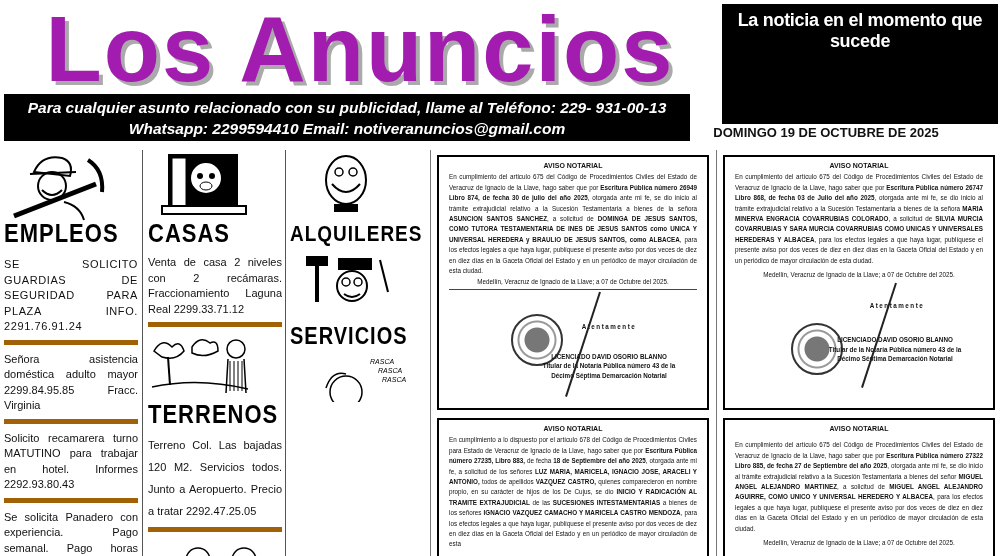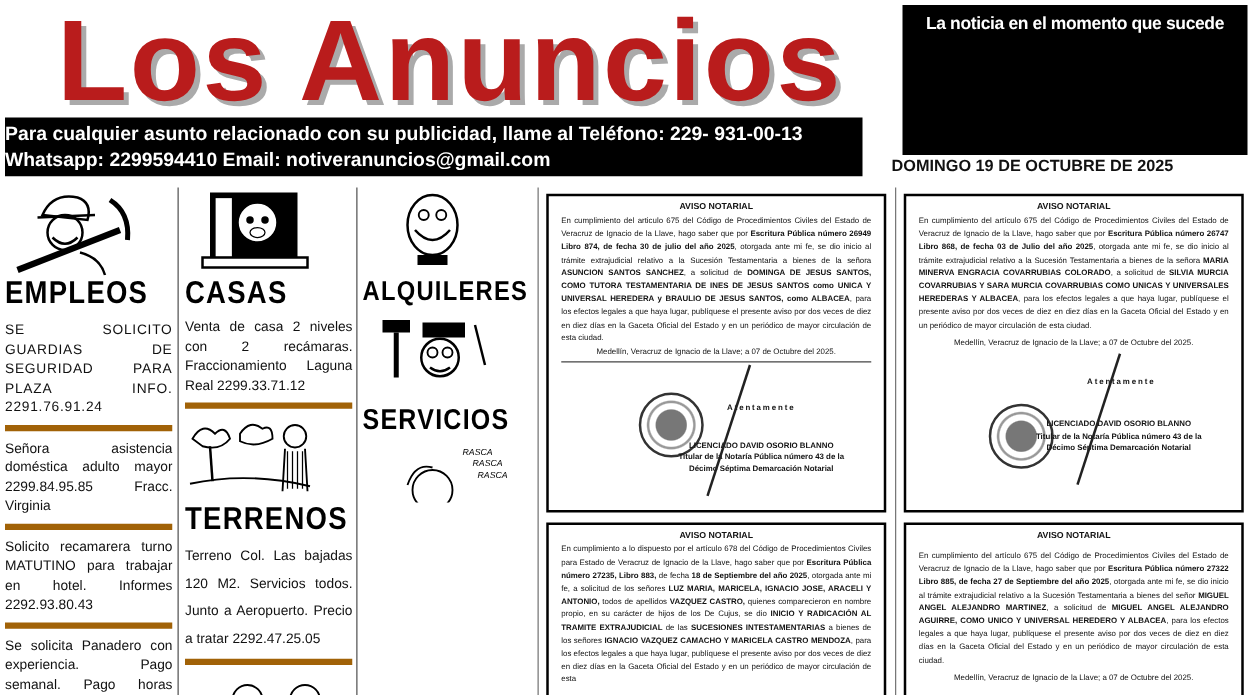--- a/index.html
+++ b/index.html
@@ -5,33 +5,33 @@
   * { box-sizing: border-box; margin: 0; padding: 0; }
   html, body { width: 1000px; height: 556px; overflow: hidden; background: #fff; }
   body { font-family: "Liberation Sans", sans-serif; color: #111; position: relative; }
 
   
   .masthead { position: absolute; left: 0; top: 0; width: 700px; height: 142px; }
   .masthead-title {
     position: absolute; left: 40px; top: 4px; width: 640px; height: 90px;
     font-family: "Liberation Sans", sans-serif; font-weight: 900; font-size: 92px;
     letter-spacing: 2px; text-align: center; line-height: 90px;
-    color: #b91c1c; text-shadow: 4px 4px 0 #aaa;
+    color: #a21caf; text-shadow: 4px 4px 0 #aaa;
     transform: scaleX(1.0);
   }
   .contact-bar {
     position: absolute; left: 4px; top: 94px; width: 686px; height: 47px;
-    background: #000; color: #fff; 
-    font-weight: bold; font-size: 15.5px; line-height: 21px; padding-top: 3px;
+    background: #000; color: #fff; text-align: center;
+    font-weight: bold; font-size: 15.5px; line-height: 21px; padding-top: 3px; font-style: italic;
   }
   .brand-box {
     position: absolute; left: 722px; top: 4px; width: 276px; height: 120px;
     background: #000; color: #fff; text-align: center;
   }
-  .brand-tagline { font-size: 14px; font-weight: bold; margin-top: 6px; letter-spacing: -0.3px; }
+  .brand-tagline { font-size: 18px; font-weight: bold; margin-top: 6px; letter-spacing: -0.3px; }
   .brand-name { font-size: 64px; font-weight: 900; line-height: 70px; margin-top: 4px; letter-spacing: 1px; }
   .brand-date {
     position: absolute; left: 688px; top: 124px; width: 276px; text-align: center;
     font-size: 13px; font-weight: bold; line-height: 18px;
   }
 
   
   .col { position: absolute; top: 150px; height: 406px; overflow: hidden; }
   .col-sep { position: absolute; top: 150px; width: 1px; height: 406px; background: #555; }
   .col1 { left: 4px; width: 134px; }

